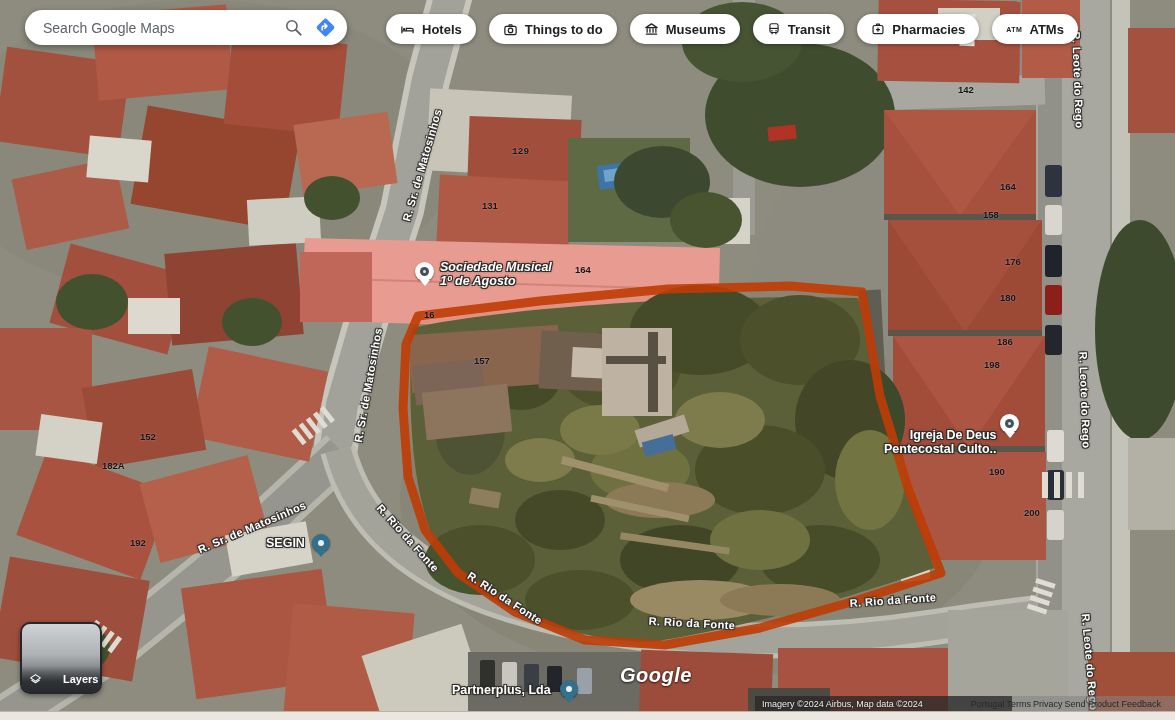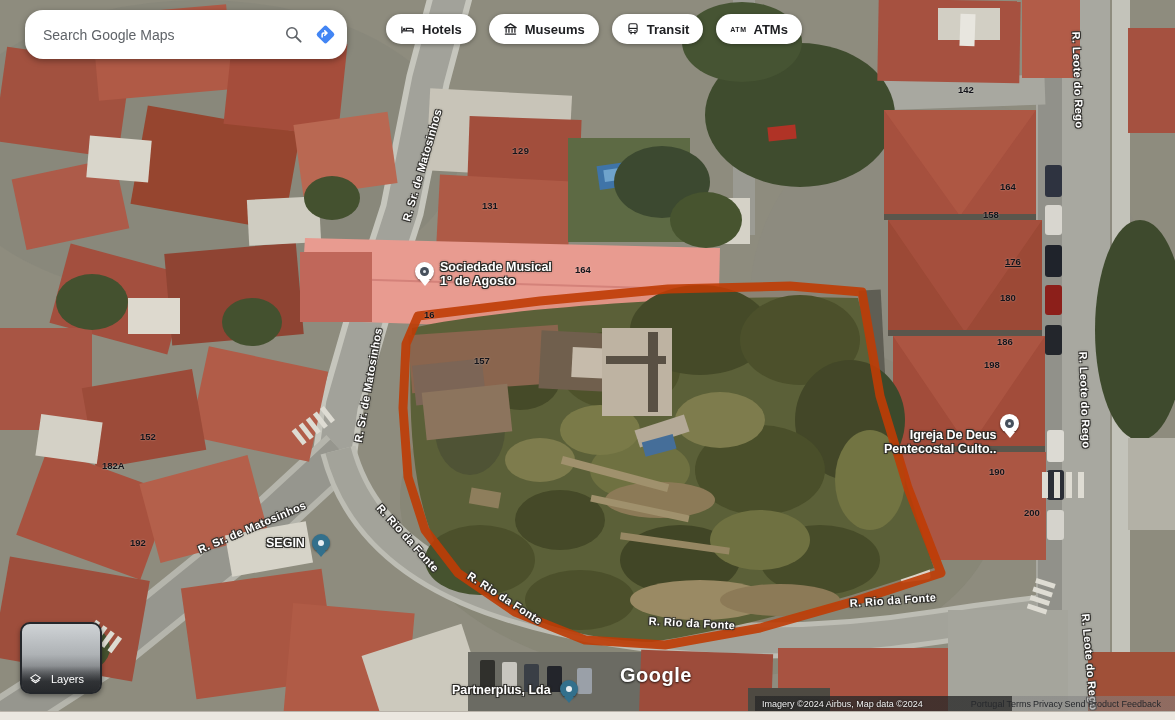--- a/index.html
+++ b/index.html
@@ -1,21 +1,21 @@
 <!DOCTYPE html>
 <html><head>
 <meta charset="utf-8">
 <style>
   html,body{margin:0;padding:0;background:#d9d5cd;}
   #app{position:relative;width:1175px;height:720px;overflow:hidden;
        font-family:"Liberation Sans", sans-serif;background:#8e8c7e;}
   #scene{position:absolute;left:0;top:0;}
 
   
-  .searchbar{position:absolute;left:25px;top:10px;width:322px;height:49px;background:#fff;
+  .searchbar{position:absolute;left:25px;top:10px;width:322px;height:35px;background:#fff;
     border-radius:18px;box-shadow:0 2px 6px rgba(0,0,0,.35);display:flex;align-items:center;padding:0 10px 0 16px;box-sizing:border-box;}
   .searchbar input{flex:1;border:none;outline:none;font-size:14px;color:#202124;
     font-family:"Liberation Sans",sans-serif;background:transparent;}
   .searchbar input::placeholder{color:#5f6368;}
   .sb-icon{width:24px;height:24px;display:flex;align-items:center;justify-content:center;cursor:pointer;}
   .sb-icon + .sb-icon{margin-left:8px;}
 
   
   .chips{position:absolute;left:386px;top:14px;display:flex;gap:13px;}
   .chip{height:30px;background:#fff;border-radius:15px;box-shadow:0 1px 4px rgba(0,0,0,.35);
@@ -37,27 +37,27 @@
     border:5px solid transparent;border-top:6px solid #fff;border-bottom:none;}
   .pin-w-dot{width:9px;height:9px;background:#46505c;border-radius:50%;display:flex;align-items:center;justify-content:center;}
   .pin-w-dot::after{content:"";width:3px;height:3px;background:#dfe5ea;border-radius:50%;}
   .pin-b{position:absolute;width:18px;height:18px;background:#33708c;border-radius:50%;
     box-shadow:0 1px 2px rgba(0,0,0,.5);display:flex;align-items:center;justify-content:center;cursor:pointer;}
   .pin-b::after{content:"";position:absolute;left:50%;bottom:-5px;transform:translateX(-50%);
     border:5px solid transparent;border-top:6px solid #33708c;border-bottom:none;}
   .pin-b-dot{width:6px;height:6px;background:#e8eef2;border-radius:50%;}
 
   .gwm{position:absolute;left:620px;top:664px;color:#fff;font-size:20px;font-weight:bold;letter-spacing:.5px;
-    text-shadow:0 1px 2px rgba(0,0,0,.6),0 0 3px rgba(0,0,0,.45);pointer-events:none;}
+    text-shadow:0 1px 2px rgba(0,0,0,.6),0 0 3px rgba(0,0,0,.45);pointer-events:none;font-style:italic;}
 
   
   .layers-btn{position:absolute;left:20px;top:622px;width:78px;height:68px;border:2px solid #24272b;border-radius:10px;
     overflow:hidden;cursor:pointer;background:linear-gradient(180deg,#cfd3d6 0%,#aeb2b5 45%,#7c7f82 70%,#4a4d50 100%);box-shadow:0 2px 5px rgba(0,0,0,.4);}
-  .layers-btn .lb-label{position:absolute;left:0;right:0;bottom:0;height:26px;display:flex;align-items:center;gap:9px;
-    padding-left:7px;background:linear-gradient(180deg,rgba(20,22,25,0) 0%,rgba(20,22,25,.65) 60%);color:#fff;font-size:11px;}
+  .layers-btn .lb-label{position:absolute;left:0;right:0;bottom:0;height:26px;display:flex;align-items:center;gap:21px;
+    padding-left:7px;background:linear-gradient(180deg,rgba(20,22,25,0) 0%,rgba(20,22,25,.65) 60%);color:#fff;font-size:11px;font-weight:bold;}
 
   
   .attr{position:absolute;left:755px;top:696px;width:475px;height:16px;display:flex;align-items:center;
     background:linear-gradient(90deg,rgba(40,40,40,.78) 0 54%,rgba(130,130,130,.55) 54% 100%);font-size:9px;}
   .attr .imagery{color:#f2f2f2;padding-left:7px;white-space:nowrap;text-shadow:0 0 2px #000;}
   .attr .links{display:flex;gap:2px;margin-left:4px;padding-left:44px;}
   .attr .links span{color:#26282c;cursor:pointer;white-space:nowrap;}
 
   .paper-bottom{position:absolute;left:0;top:711px;width:1175px;height:9px;background:#ebe7e0;border-top:1px solid #b9b3aa;}
 </style>
@@ -247,34 +247,34 @@
   <div class="street" style="left:1090px;top:662px;transform:translate(-50%,-50%) rotate(85deg);">R. Leote do Rego</div>
 
   <span class="hn" style="left:512px;top:146px;font-family:Liberation Mono, monospace;">129</span>
   <span class="hn" style="left:482px;top:200px;">131</span>
   <span class="hn" style="left:575px;top:264px;">164</span>
   <span class="hn" style="left:424px;top:309px;text-align:center;">16</span>
   <span class="hn" style="left:474px;top:355px;">157</span>
   <span class="hn" style="left:958px;top:84px;">142</span>
   <span class="hn" style="left:1000px;top:181px;">164</span>
   <span class="hn" style="left:983px;top:209px;">158</span>
-  <span class="hn" style="left:1005px;top:256px;text-decoration:underline;">176</span>
+  <span class="hn" style="left:1005px;top:256px;">176</span>
   <span class="hn" style="left:1000px;top:292px;">180</span>
   <span class="hn" style="left:997px;top:336px;">186</span>
   <span class="hn" style="left:984px;top:359px;">198</span>
   <span class="hn" style="left:989px;top:466px;">190</span>
   <span class="hn" style="left:997px;top:507px;margin-left:27px;">200</span>
   <span class="hn" style="left:140px;top:431px;">152</span>
   <span class="hn" style="left:102px;top:460px;">182A</span>
   <span class="hn" style="left:130px;top:537px;">192</span>
 
   <div class="pin-w" style="left:415px;top:262px;">
     <span class="pin-w-dot"></span>
   </div>
-  <div class="poi" style="left:440px;top:260px;">
+  <div class="poi" style="left:440px;top:260px;font-style:italic;">
     <div>Sociedade Musical</div>
     <div>1º de Agosto</div>
   </div>
 
   <div class="poi" style="left:884px;top:428px;text-align:right;">
     <div>Igreja De Deus</div>
     <div>Pentecostal Culto..</div>
   </div>
   <div class="pin-w" style="left:1000px;top:414px;">
     <span class="pin-w-dot"></span>
@@ -315,34 +315,50 @@
   <div class="chips">
     <div class="chip">
       <svg width="15" height="15" viewBox="0 0 24 24">
           <path d="M3 7 L3 18 M3 14 L21 14 L21 18 M21 14 L21 12 Q21 10 18 10 L10 10 L10 14" stroke="#202124" stroke-width="2" fill="none"></path>
           <circle cx="6.5" cy="11.5" r="1.8" fill="#202124"></circle>
         </svg>
       <span>Hotels</span>
     </div>
     <div class="chip">
       <svg width="15" height="15" viewBox="0 0 24 24">
+          <rect x="3" y="7" width="18" height="13" rx="2.5" fill="none" stroke="#202124" stroke-width="2"></rect>
+          <path d="M9 7 L10 4.5 L14 4.5 L15 7" fill="none" stroke="#202124" stroke-width="2"></path>
+          <circle cx="12" cy="13.5" r="3.6" fill="none" stroke="#202124" stroke-width="2"></circle>
+        </svg>
+      <span>Things to do</span>
+    </div>
+    <div class="chip">
+      <svg width="15" height="15" viewBox="0 0 24 24">
           <path d="M3 9 L12 3 L21 9 Z" fill="none" stroke="#202124" stroke-width="2" stroke-linejoin="round"></path>
           <path d="M5 10 L5 17 M9.5 10 L9.5 17 M14.5 10 L14.5 17 M19 10 L19 17 M3 19.5 L21 19.5" stroke="#202124" stroke-width="2"></path>
         </svg>
       <span>Museums</span>
     </div>
     <div class="chip">
       <svg width="14" height="14" viewBox="0 0 24 24">
           <rect x="5" y="3" width="14" height="15" rx="3" fill="none" stroke="#202124" stroke-width="2"></rect>
           <line x1="5" y1="11" x2="19" y2="11" stroke="#202124" stroke-width="2"></line>
           <circle cx="8.5" cy="15" r="1.4" fill="#202124"></circle>
           <circle cx="15.5" cy="15" r="1.4" fill="#202124"></circle>
           <path d="M8 21 L9.5 18.5 M16 21 L14.5 18.5" stroke="#202124" stroke-width="2"></path>
         </svg>
       <span>Transit</span>
+    </div>
+    <div class="chip">
+      <svg width="14" height="14" viewBox="0 0 24 24">
+          <rect x="3.5" y="6" width="17" height="14" rx="2.5" fill="none" stroke="#202124" stroke-width="2"></rect>
+          <path d="M9 6 L9.8 3.5 L14.2 3.5 L15 6" fill="none" stroke="#202124" stroke-width="2"></path>
+          <path d="M12 9.5 L12 16.5 M8.5 13 L15.5 13" stroke="#202124" stroke-width="2"></path>
+        </svg>
+      <span>Pharmacies</span>
     </div>
     <div class="chip">
       <span class="atm-glyph">ATM</span>
       <span>ATMs</span>
     </div>
   </div>
 
   <div class="layers-btn">
     <div class="lb-label">
       <svg width="13" height="13" viewBox="0 0 24 24">

